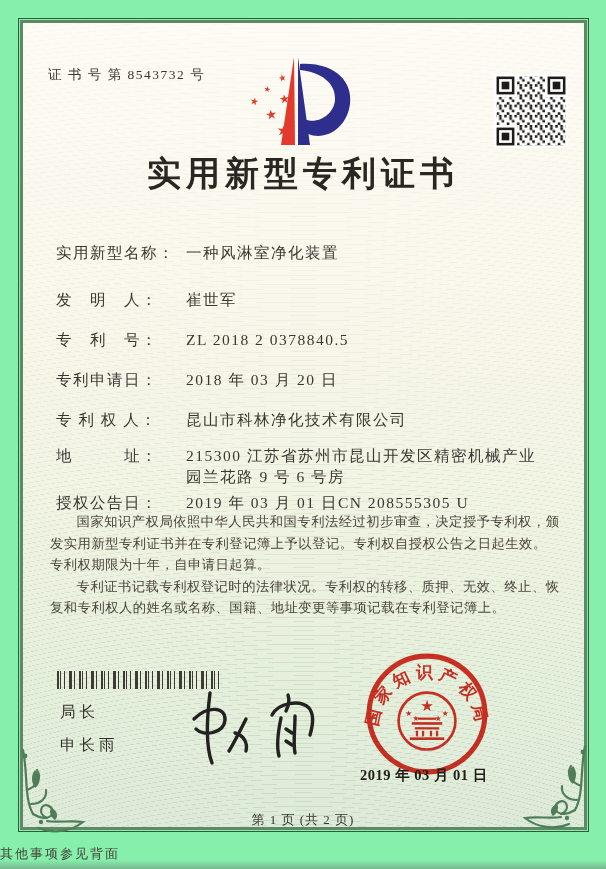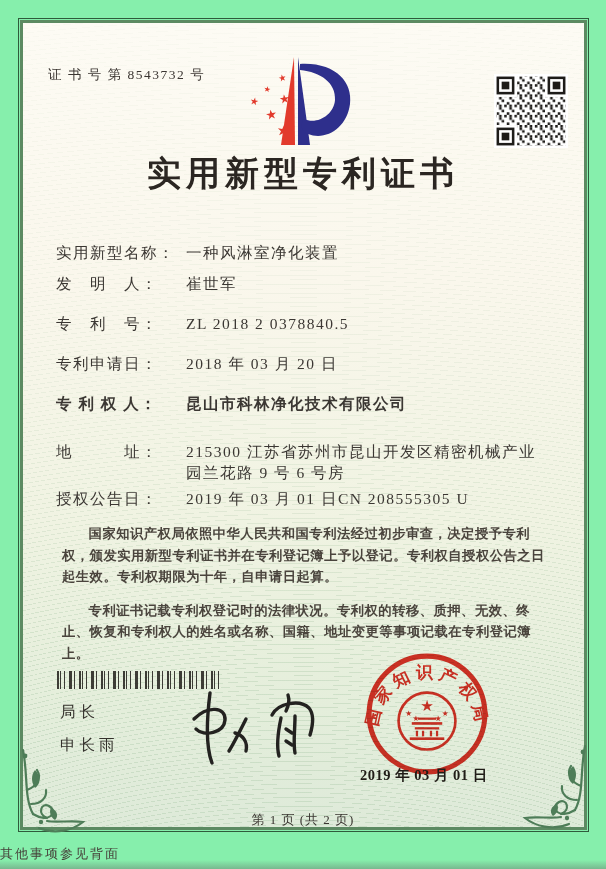--- a/index.html
+++ b/index.html
@@ -29,30 +29,30 @@
   
   .cert-no{position:absolute;left:48px;top:66px;font-size:13.5px;letter-spacing:1.5px;color:#3a3531;}
   .logo{position:absolute;left:237px;top:52px;width:120px;height:104px;}
   .qr{position:absolute;left:494px;top:74px;width:74px;height:74px;}
   .title{position:absolute;left:0;right:0;top:151px;text-align:center;
     font-size:34px;font-weight:bold;letter-spacing:5px;color:#2b2622;}
   
   .fields{position:absolute;left:56px;top:242px;width:506px;font-size:15.5px;
     letter-spacing:1.5px;line-height:21px;color:#3b3733;}
   .frow{display:flex;margin-bottom:19px;}
-  .frow.g1{margin-bottom:10px;align-items:flex-end;}
-  .frow.g5{margin-bottom:27px;font-weight:bold;}
+  .frow.g1{margin-bottom:26px;align-items:flex-end;}
+  .frow.g5{margin-bottom:15px;}
   .frow.g6{margin-bottom:5px;}
   .flabel{flex:0 0 130px;white-space:pre;}
   .fvalue{max-width:360px;}
   .flabel2{margin-left:22px;white-space:pre;}
   
   .paras{position:absolute;left:50px;top:511px;width:510px;font-size:13.3px;
     line-height:21.5px;color:#4a443d;letter-spacing:.5px;}
-  .paras p{margin:12px;text-indent:2em;font-weight:bold;}
+  .paras p{margin:0;text-indent:2em;}
   
   .barcode{position:absolute;left:57px;top:671px;width:166px;height:18px;opacity:.88;
     background:repeating-linear-gradient(90deg,
       #26241f 0 2px,transparent 2px 3px,#26241f 3px 4px,transparent 4px 7px,
       #26241f 7px 8px,transparent 8px 12px,#26241f 12px 15px,transparent 15px 17px,
       #26241f 17px 18px,transparent 18px 22px);}
   
   .sign-role{position:absolute;left:60px;top:702px;font-size:15.5px;letter-spacing:4px;color:#33302b;}
   .sign-name{position:absolute;left:60px;top:735px;font-size:15.5px;letter-spacing:4px;color:#33302b;}
   .signature{position:absolute;left:180px;top:683px;width:150px;height:92px;}

